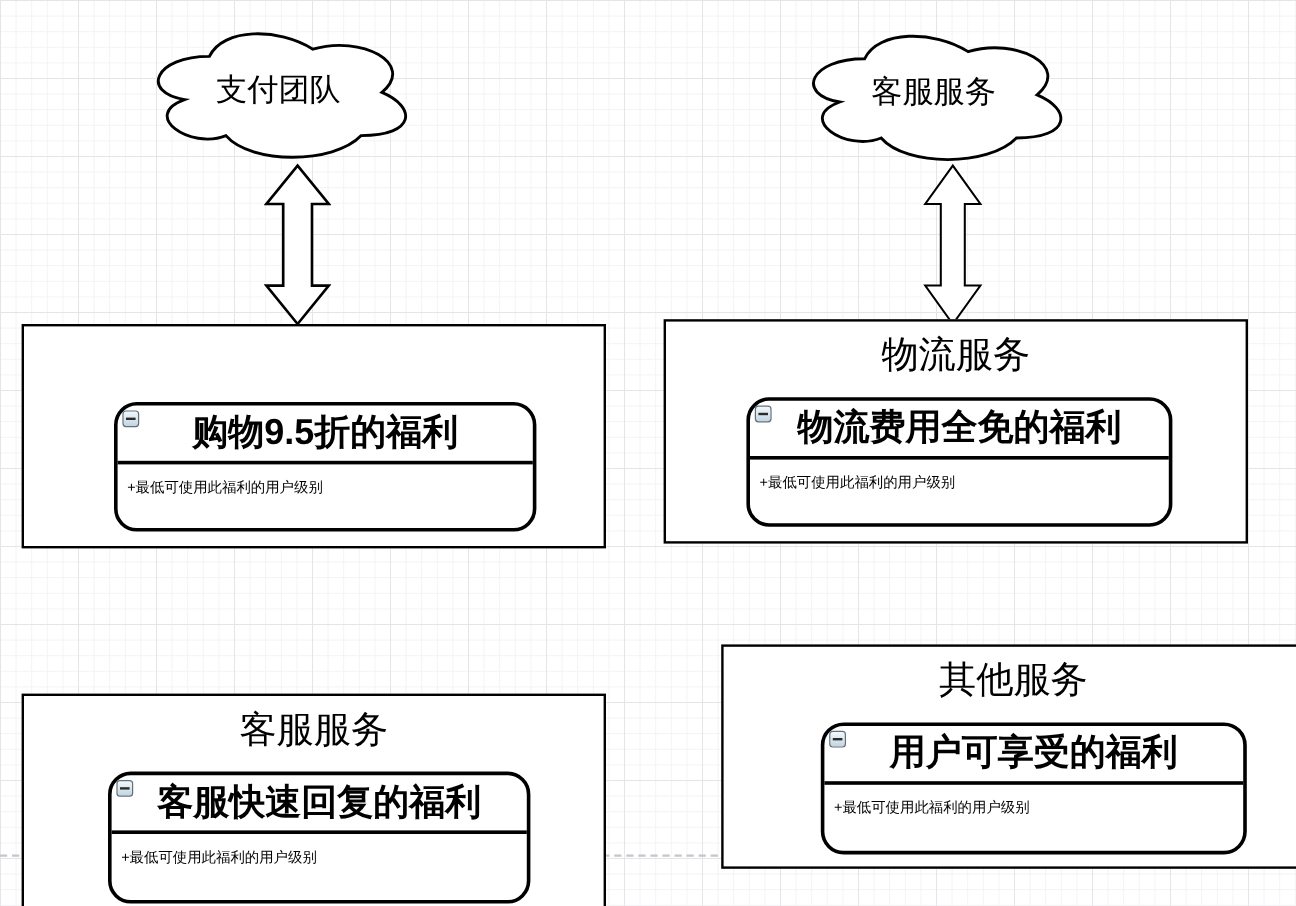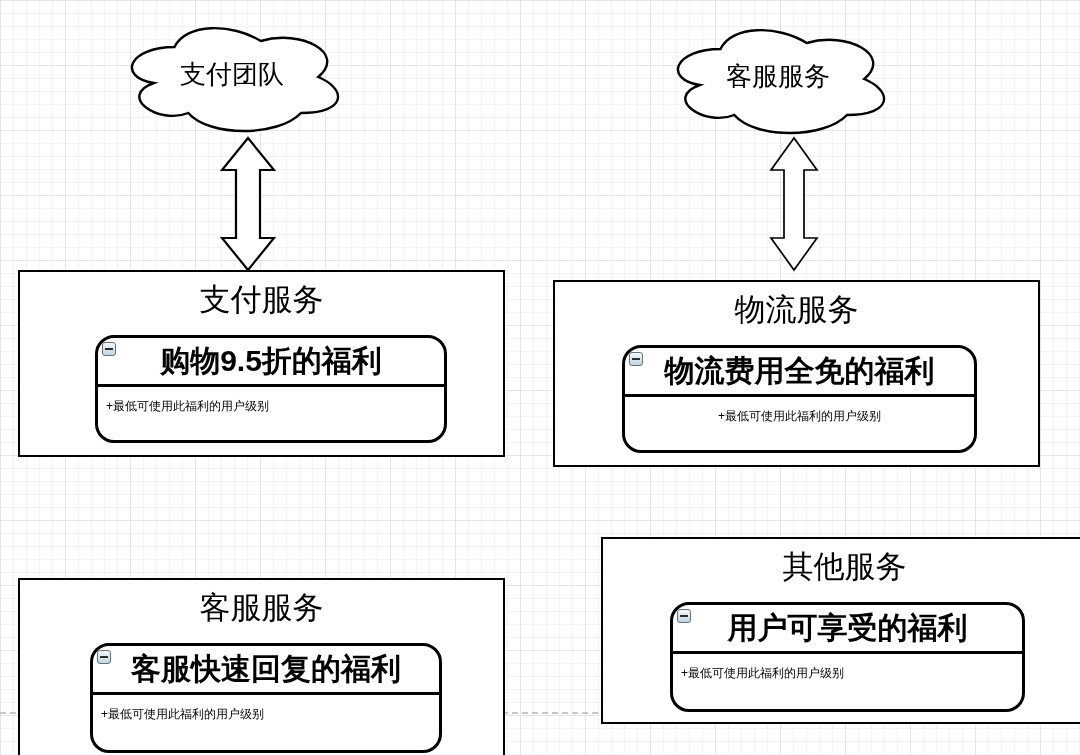--- a/index.html
+++ b/index.html
@@ -108,35 +108,34 @@
 
   <svg class="shape-svg" style="left:220px; top:136px;" width="56" height="136" viewBox="0 0 56 136">
     <polygon points="28,2 2,34 16,34 16,102 2,102 28,134 54,102 40,102 40,34 54,34" fill="#ffffff" stroke="#000000" stroke-width="2.2" stroke-linejoin="miter"></polygon>
   </svg>
 
   <svg class="shape-svg" style="left:769px; top:136px;" width="50" height="136" viewBox="0 0 50 136">
     <polygon points="25,2 2,34 15,34 15,102 2,102 25,134 48,102 35,102 35,34 48,34" fill="#ffffff" stroke="#000000" stroke-width="1.7" stroke-linejoin="miter"></polygon>
   </svg>
 
   <div class="service-box" style="left:18px; top:270px; width:487px; height:187px;">
-    <div class="service-title">支付服务</div>
     <div class="benefit" style="left:75px; top:63px; width:352px; height:108px;">
       <div class="benefit-header">
         <span class="collapse-btn">
             <span class="bar"></span>
           </span>
         <span class="benefit-title">购物9.5折的福利</span>
       </div>
       <div class="benefit-attr">+最低可使用此福利的用户级别</div>
     </div>
   </div>
 
-  <div class="service-box" style="left:553px; top:280px; width:487px; height:187px;">
+  <div class="service-box" style="left:553px; top:266px; width:487px; height:187px;">
     <div class="service-title">物流服务</div>
-    <div class="benefit" style="left:67px; top:63px; width:355px; height:108px;text-align:center;">
+    <div class="benefit" style="left:67px; top:63px; width:355px; height:108px;">
       <div class="benefit-header">
         <span class="collapse-btn">
             <span class="bar"></span>
           </span>
         <span class="benefit-title">物流费用全免的福利</span>
       </div>
       <div class="benefit-attr">+最低可使用此福利的用户级别</div>
     </div>
   </div>
 
@@ -148,21 +147,21 @@
             <span class="bar"></span>
           </span>
         <span class="benefit-title">客服快速回复的福利</span>
       </div>
       <div class="benefit-attr">+最低可使用此福利的用户级别</div>
     </div>
   </div>
 
   <div class="service-box" style="left:553px; top:537px; width:487px; height:187px;margin-left:48px;">
     <div class="service-title">其他服务</div>
-    <div class="benefit" style="left:67px; top:63px; width:355px; height:110px;">
+    <div class="benefit" style="left:81px; top:63px; width:355px; height:110px;">
       <div class="benefit-header">
         <span class="collapse-btn">
             <span class="bar"></span>
           </span>
         <span class="benefit-title">用户可享受的福利</span>
       </div>
       <div class="benefit-attr">+最低可使用此福利的用户级别</div>
     </div>
   </div>
 

